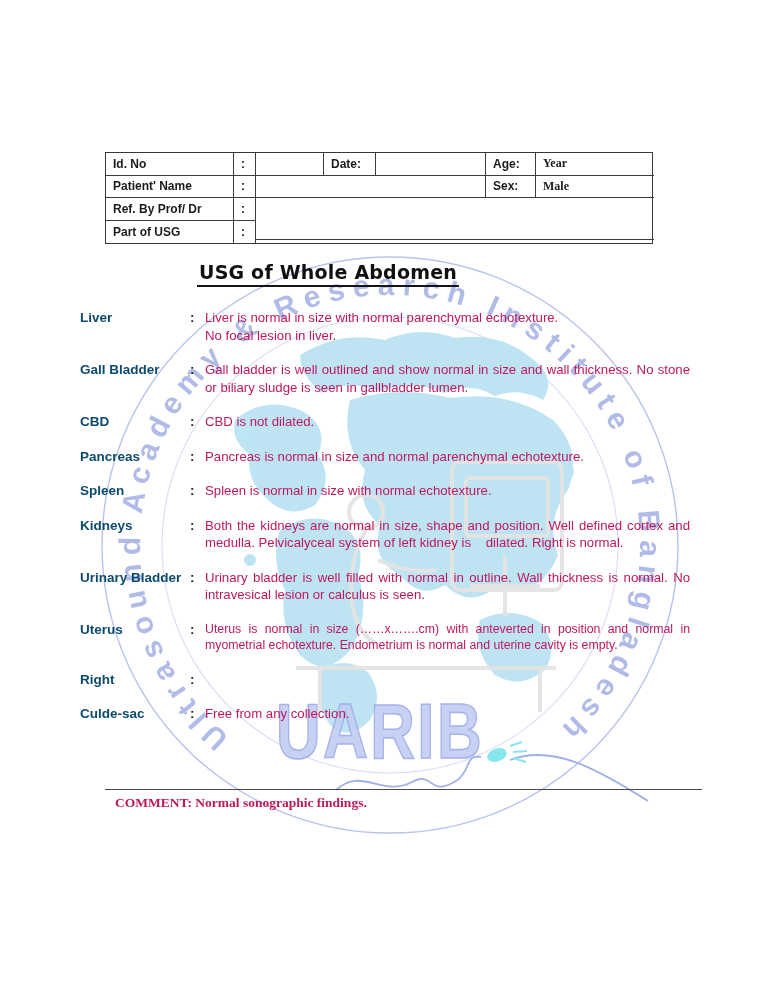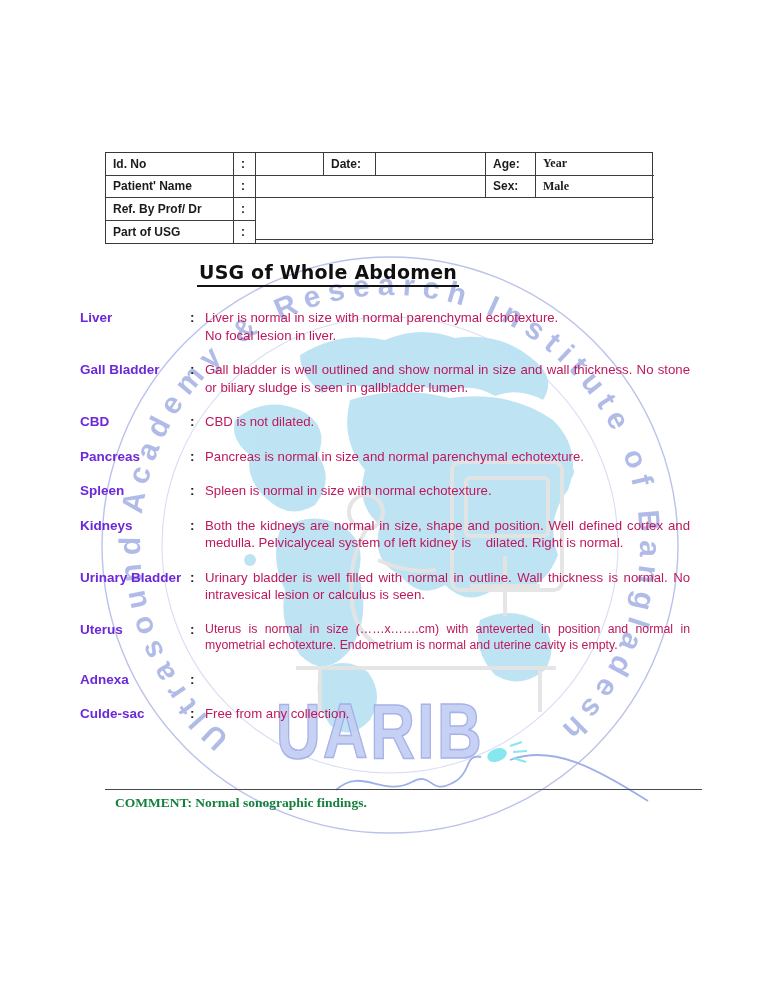--- a/index.html
+++ b/index.html
@@ -23,31 +23,31 @@
 
   
   .title-wrap{position:absolute;top:261px;left:0;width:100%;text-align:center;}
   .title{display:inline-block;font-family:"DejaVu Sans",sans-serif;font-weight:bold;
     font-size:19px;line-height:23px;color:#101010;border-bottom:2.5px solid #141414;
     padding:0 2px 1px 2px;letter-spacing:.2px;text-align:center;}
 
   
   .findings{position:absolute;left:80px;top:309px;width:610px;}
   .finding{display:grid;grid-template-columns:110px 15px 1fr;margin-bottom:17px;}
-  .f-label{font-weight:bold;font-size:13.5px;line-height:17.5px;color:#6d28d9;}
+  .f-label{font-weight:bold;font-size:13.5px;line-height:17.5px;color:#0c4a6e;}
   .f-colon{font-weight:bold;font-size:13.5px;line-height:17.5px;color:#1d1d1d;}
   .f-text{font-size:13.2px;line-height:17.5px;text-align:justify;
     white-space:pre-line;color:#be185d;}
   .finding.small .f-text{font-size:12.3px;line-height:16.5px;}
 
   
   .comment{position:absolute;left:105px;top:789px;width:597px;}
   .comment-divider{border-top:1.5px solid #4a4a4a;height:0;}
   .comment-text{font-family:"Liberation Serif",serif;font-weight:bold;font-size:13.5px;
-    color:#15803d;padding:5px 0 0 10px;}
+    color:#be185d;padding:5px 0 0 10px;}
 </style>
 </head>
 <body>
 
 <div class="page">
 
   <svg class="wm" width="768" height="994" viewBox="0 0 768 994" aria-hidden="true">
     <defs>
       <path id="arcPath" d="M 236.1 742 A 250 250 0 1 1 543.9 742" fill="none"></path>
     </defs>
@@ -170,21 +170,21 @@
         <div class="f-text">Urinary bladder is well filled with normal in outline. Wall thickness is normal. No intravesical lesion or calculus is seen.</div>
       </div>
 
       <div class="finding small">
         <div class="f-label">Uterus</div>
         <div class="f-colon">:</div>
         <div class="f-text">Uterus is normal in size (……x…….cm) with anteverted in position and normal in myometrial echotexture. Endometrium is normal and uterine cavity is empty.</div>
       </div>
 
       <div class="finding">
-        <div class="f-label">Adnexa</div>
+        <div class="f-label">Right</div>
         <div class="f-colon">:</div>
       </div>
 
       <div class="finding">
         <div class="f-label">Culde-sac</div>
         <div class="f-colon">:</div>
         <div class="f-text">Free from any collection.</div>
       </div>
 
     </div>

